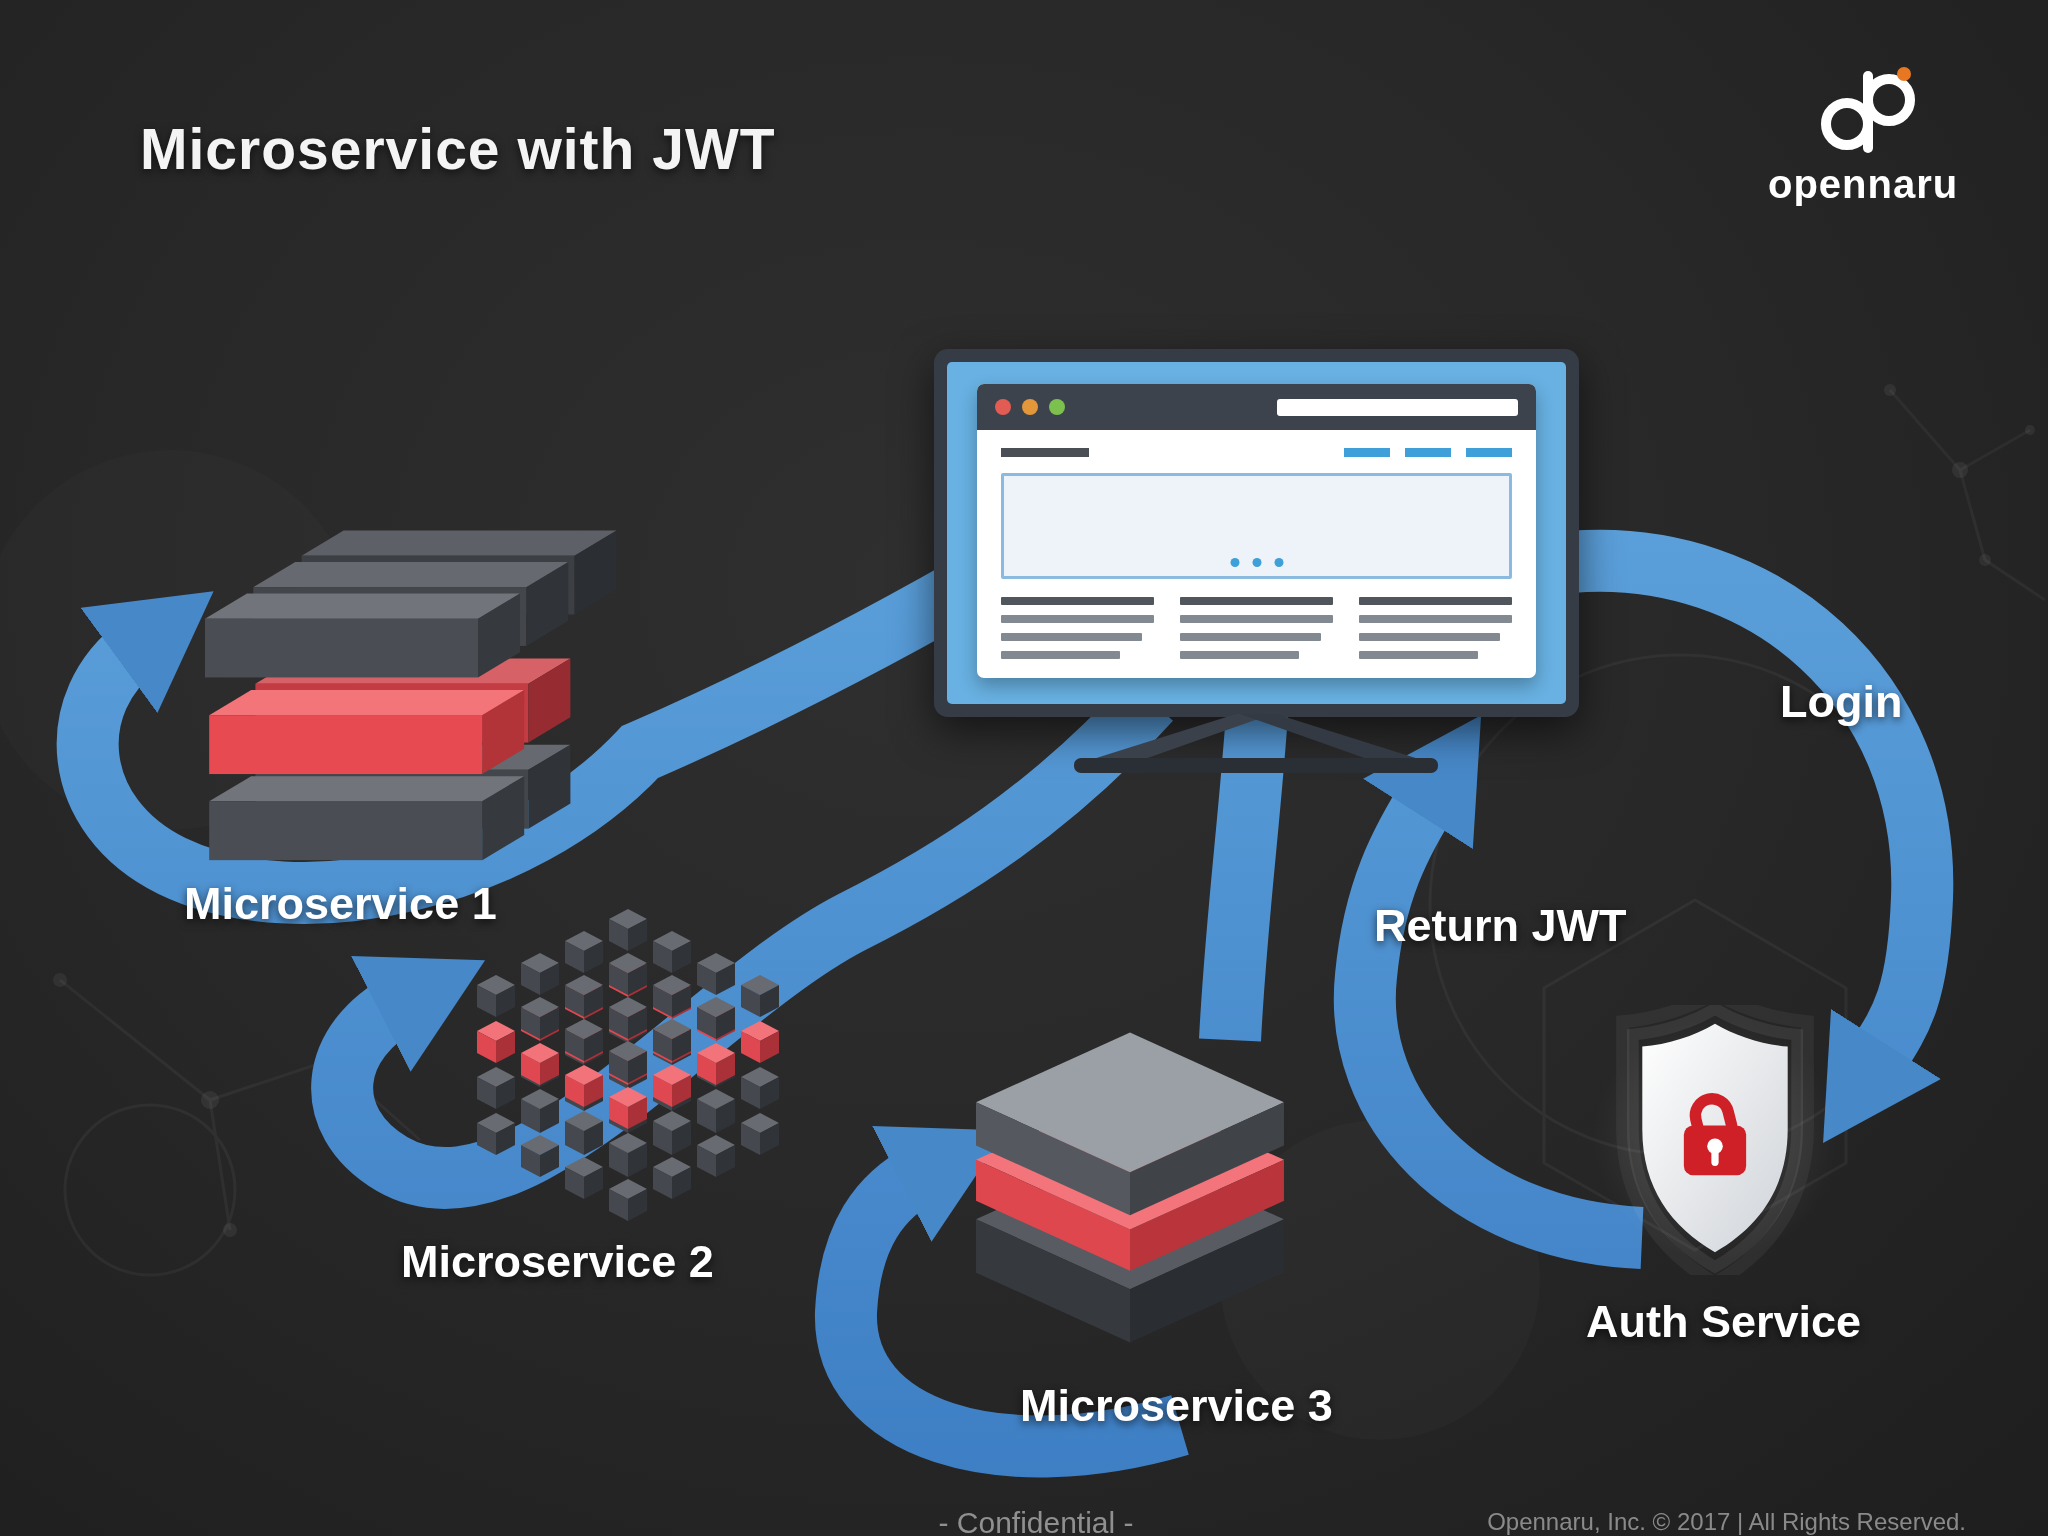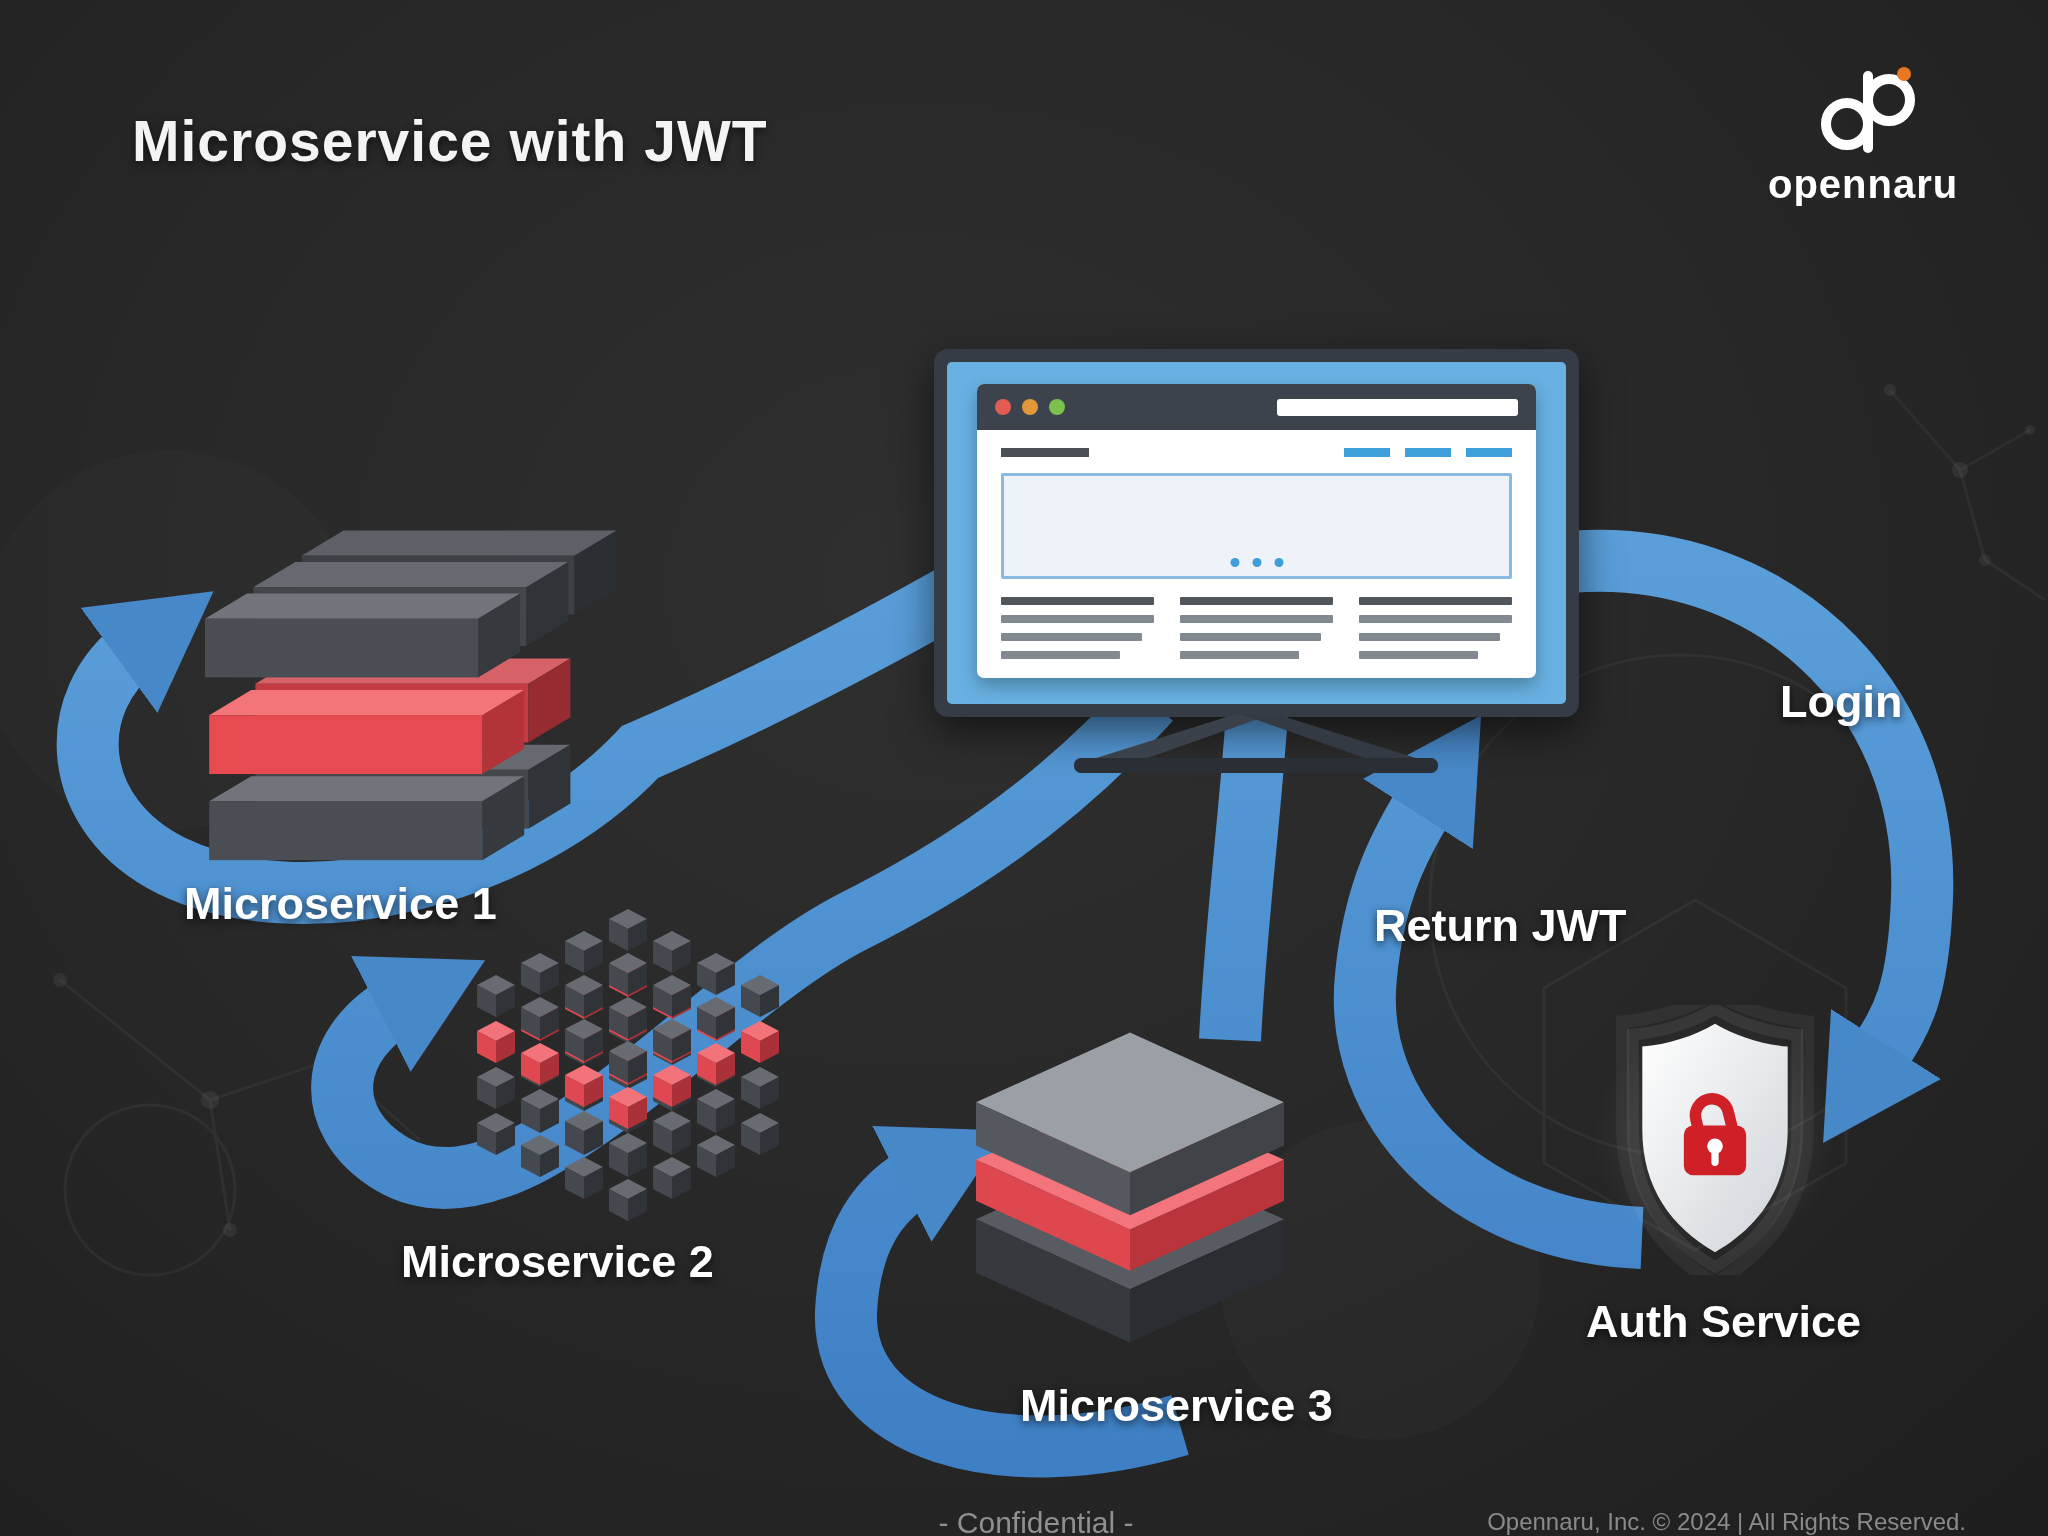--- a/index.html
+++ b/index.html
@@ -6,21 +6,21 @@
   html,body{margin:0;padding:0;background:#161616;}
   .slide{
     position:relative;width:2048px;height:1536px;overflow:hidden;
     font-family:"Liberation Sans",sans-serif;
     background:radial-gradient(ellipse at 45% 38%, #2f2f2f 0%, #282828 50%, #1e1e1e 100%);
   }
   .abs{position:absolute;}
   svg{display:block;}
 
   .slide-title{
-    position:absolute;left:132px;top:108px;margin:0;
+    position:absolute;left:132px;top:108px;margin:8px;
     font-size:57px;font-weight:bold;color:#f4f4f4;letter-spacing:1px;
     text-shadow:0 3px 8px rgba(0,0,0,.6);
   }
 
   .flow-label{
     position:absolute;color:#ffffff;font-weight:bold;font-size:45px;
     white-space:nowrap;text-shadow:0 3px 8px rgba(0,0,0,.65);text-align:right;
   }
   .flow-label.centered{text-align:center;}
 
@@ -590,15 +590,15 @@
   </svg>
 
   <div class="flow-label" style="left:1780px;top:676px;">Login</div>
   <div class="flow-label" style="left:1374px;top:900px;">Return JWT</div>
   <div class="flow-label" style="left:184px;top:878px;">Microservice 1</div>
   <div class="flow-label" style="left:401px;top:1236px;">Microservice 2</div>
   <div class="flow-label" style="left:1020px;top:1380px;">Microservice 3</div>
   <div class="flow-label" style="left:1586px;top:1296px;">Auth Service</div>
 
   <div class="footer-confidential">- Confidential -</div>
-  <div class="footer-copyright">Opennaru, Inc. © 2024 | All Rights Reserved.</div>
+  <div class="footer-copyright">Opennaru, Inc. © 2017 | All Rights Reserved.</div>
 
 </div>
 
 </body></html>

